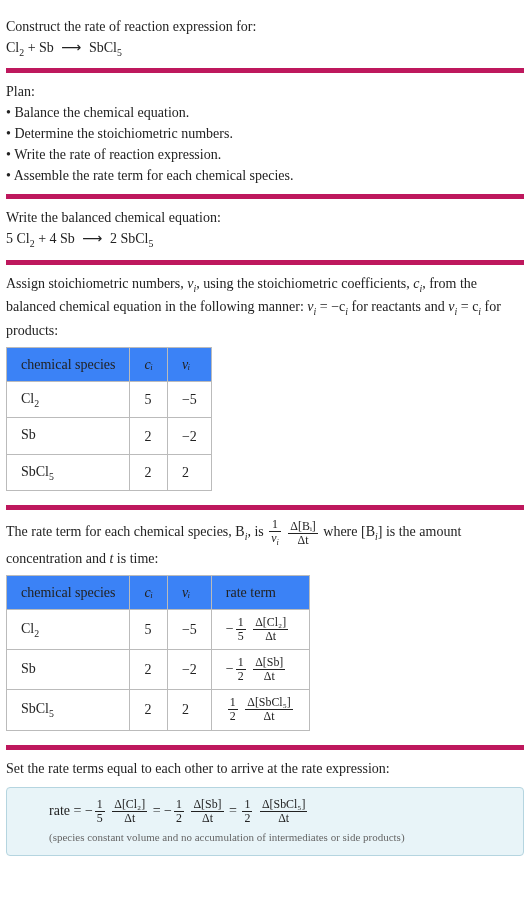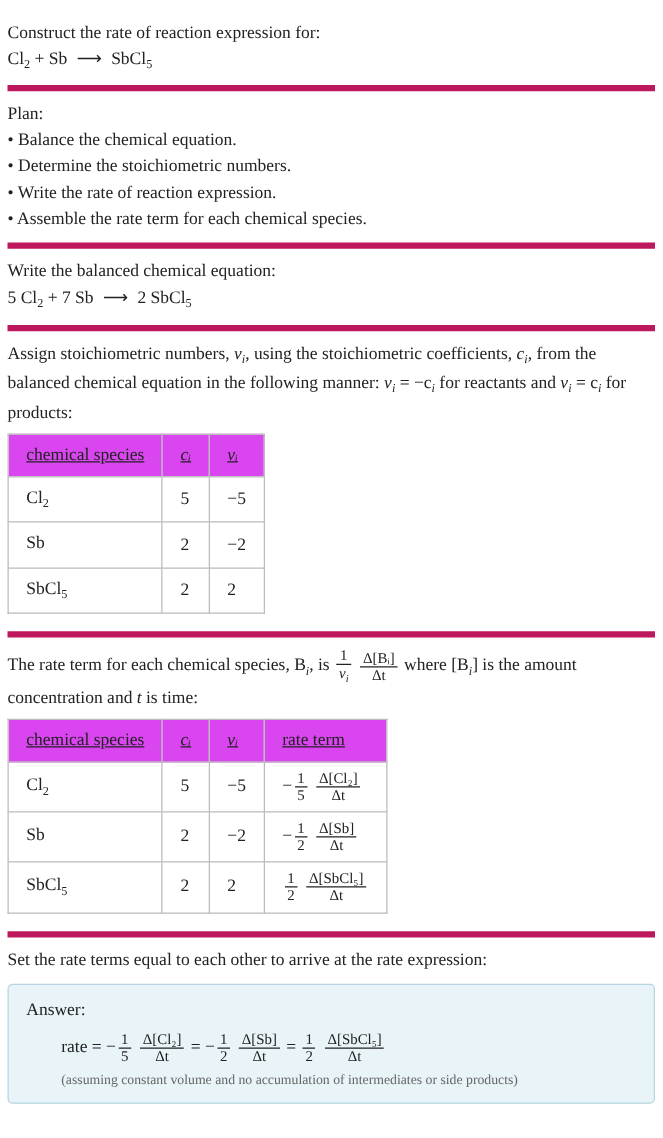--- a/index.html
+++ b/index.html
@@ -22,21 +22,21 @@
     table {
       border-collapse: collapse;
       margin: 6px 0;
     }
     td, th {
       border: 1px solid #bbb;
       padding: 6px 14px;
       text-align: left;
       font-weight: normal;
     }
-    th { background: #d946ef; text-decoration: underline; }
+    th { background: #3b82f6; }
     .frac {
       display: inline-block;
       vertical-align: middle;
       text-align: center;
       font-size: 0.85em;
       line-height: 1.1;
       margin: 0 2px;
     }
     .frac .num { display: block; border-bottom: 1px solid #222; padding: 0 2px; }
     .frac .den { display: block; padding: 0 2px; text-align: center; }
@@ -76,21 +76,21 @@
     <li>Balance the chemical equation.</li>
     <li>Determine the stoichiometric numbers.</li>
     <li>Write the rate of reaction expression.</li>
     <li>Assemble the rate term for each chemical species.</li>
   </ul>
 </div>
 
 <div class="section">
   <div>Write the balanced chemical equation:</div>
   <div>
-    <span>5 Cl</span><span class="sub">2</span><span> + 7 Sb </span><span class="arrow">⟶</span><span> 2 SbCl</span><span class="sub">5</span>
+    <span>5 Cl</span><span class="sub">2</span><span> + 4 Sb </span><span class="arrow">⟶</span><span> 2 SbCl</span><span class="sub">5</span>
   </div>
 </div>
 
 <div class="section">
   <div>
     <span>Assign stoichiometric numbers, </span><span class="italic">ν</span><span class="sub italic">i</span><span>, using the stoichiometric coefficients, </span><span class="italic">c</span><span class="sub italic">i</span><span>, from the balanced chemical equation in the following manner: </span><span class="italic">ν</span><span class="sub italic">i</span><span> = −c</span><span class="sub italic">i</span><span> for reactants and </span><span class="italic">ν</span><span class="sub italic">i</span><span> = c</span><span class="sub italic">i</span><span> for products:</span>
   </div>
   <table>
     <tbody>
         <tr>
@@ -156,24 +156,23 @@
         <span></span><span class="frac"><span class="num">1</span><span class="den">2</span></span> <span class="frac"><span class="num">Δ[SbCl₅]</span><span class="den">Δt</span></span>
       </td>
     </tr>
   </tbody>
     </table>
 </div>
 
 <div class="section">
   <div>Set the rate terms equal to each other to arrive at the rate expression:</div>
   <div class="answer-box">
-    <div class="answer-label">Answer:</div>
     <div class="indent">
       <span>rate = </span>
       <span>−</span><span class="frac"><span class="num">1</span><span class="den">5</span></span> <span class="frac"><span class="num">Δ[Cl₂]</span><span class="den">Δt</span></span>
       <span> = </span>
       <span>−</span><span class="frac"><span class="num">1</span><span class="den">2</span></span> <span class="frac"><span class="num">Δ[Sb]</span><span class="den">Δt</span></span>
       <span> = </span>
       <span></span><span class="frac"><span class="num">1</span><span class="den">2</span></span> <span class="frac"><span class="num">Δ[SbCl₅]</span><span class="den">Δt</span></span>
     </div>
-    <div class="note indent">(assuming constant volume and no accumulation of intermediates or side products)</div>
+    <div class="note indent">(species constant volume and no accumulation of intermediates or side products)</div>
   </div>
 </div>
 
 </body></html>

